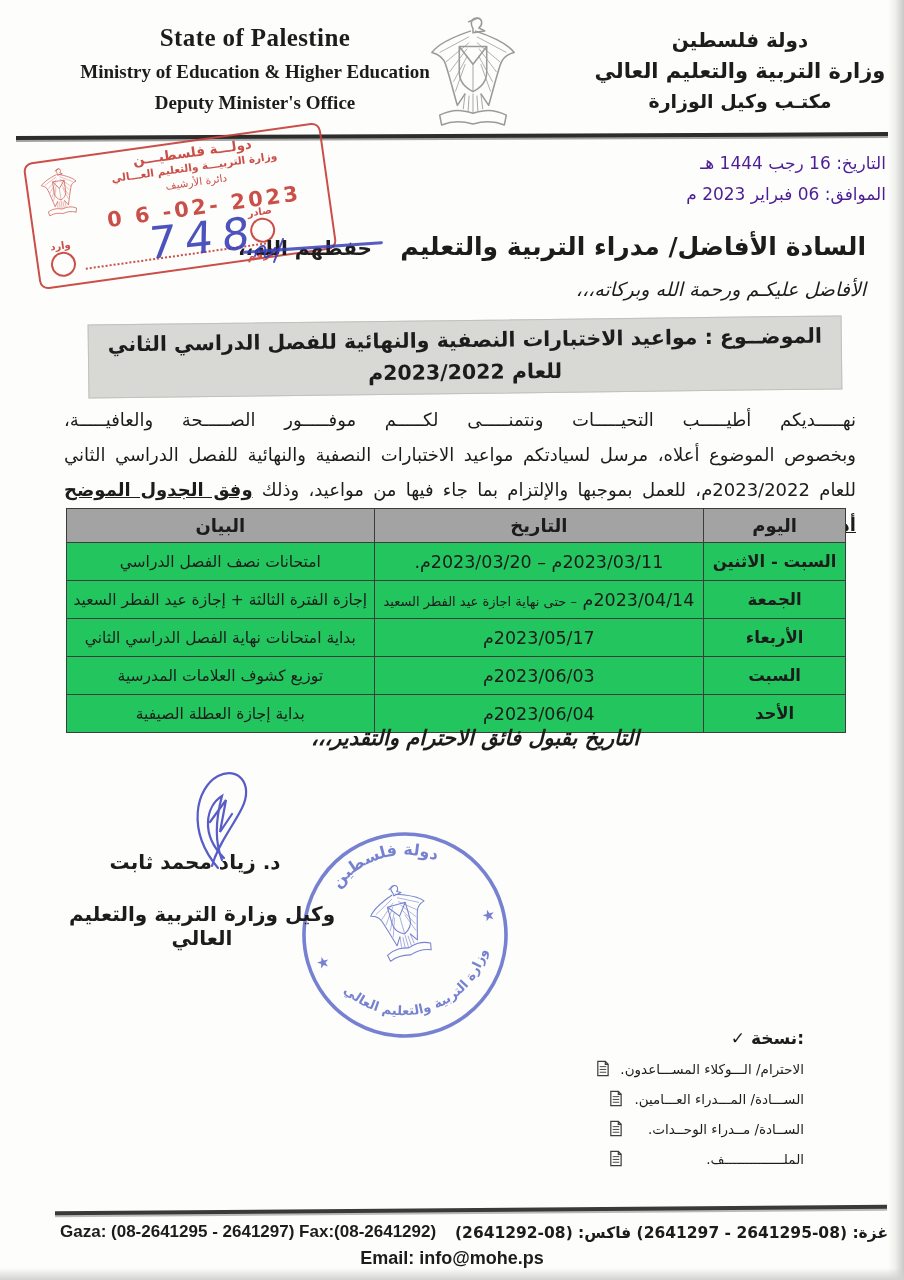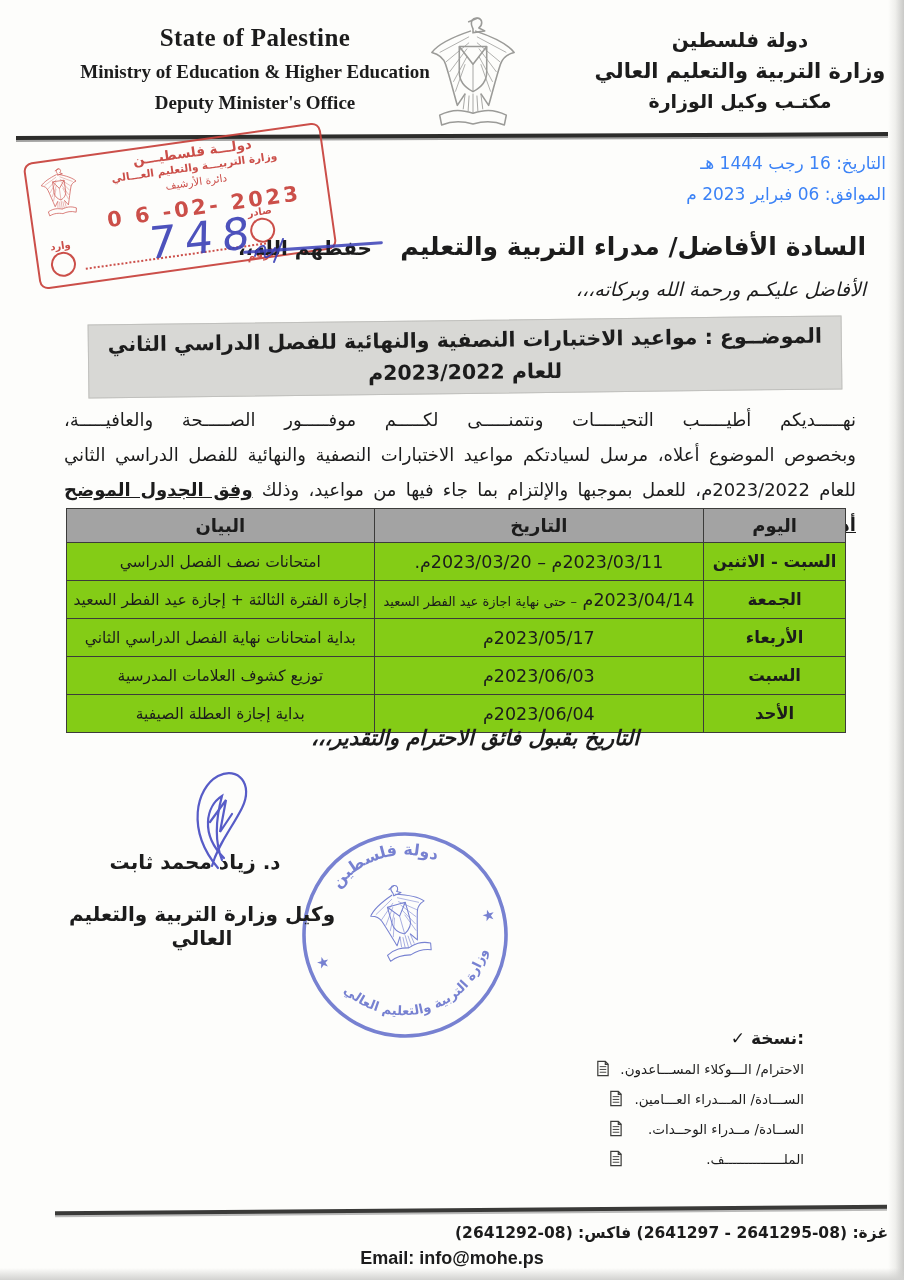--- a/index.html
+++ b/index.html
@@ -24,21 +24,21 @@
   .hdr-ar{position:absolute;right:14px;top:28px;width:300px;text-align:center;
     direction:rtl;font-weight:bold;}
   .hdr-ar .a1{font-size:20px;}
   .hdr-ar .a2{font-size:21px;margin-top:7px;}
   .hdr-ar .a3{font-size:19px;margin-top:7px;}
   .divider{position:absolute;left:16px;top:134px;width:872px;height:4px;background:#2d2d2b;
     transform:rotate(-.25deg);box-shadow:0 2px 0 rgba(90,90,90,.55);}
 
   
   .dates{position:absolute;right:18px;top:148px;direction:rtl;text-align:right;
-    font-size:17px;line-height:31px;color:#3b82f6;}
+    font-size:17px;line-height:31px;color:#4c1d95;}
 
   
   .astamp{position:absolute;left:30px;top:142px;width:296px;height:124px;
     border:2.5px solid #c8423c;border-radius:9px;color:#c8423c;
     transform:rotate(-8deg);opacity:.93;}
   .astamp .st-eagle{position:absolute;left:10px;top:7px;width:42px;height:50px;color:#c8423c;}
   .astamp .st-text{position:absolute;right:26px;top:3px;width:205px;direction:rtl;
     text-align:center;line-height:15px;}
   .astamp .st-text .c{font-size:13.5px;font-weight:bold;letter-spacing:1px;}
   .astamp .st-text .m{font-size:10.5px;font-weight:bold;}
@@ -77,21 +77,21 @@
     font-size:18px;line-height:35px;}
   .body-par .jline{text-align:justify;text-align-last:justify;}
   .body-par .emph{font-weight:bold;text-decoration:underline;}
 
   
   .exam-table{position:absolute;left:66px;top:508px;width:780px;border-collapse:collapse;
     direction:rtl;}
   .exam-table th,.exam-table td{border:1.4px solid #3c3c3a;text-align:center;vertical-align:middle;
     padding:2px 6px;}
   .exam-table th{background:#a3a3a3;font-size:18px;font-weight:bold;height:29px;}
-  .exam-table td{height:33px;background:#84cc16;}
+  .exam-table td{height:33px;background:#22c55e;}
   .exam-table .col-day{width:142px;}
   .exam-table .col-date{width:330px;}
   .exam-table .col-stmt{width:308px;}
   .exam-table td.day{font-weight:bold;font-size:16.5px;}
   .exam-table td.date{font-size:17.5px;}
   .exam-table td.date .note{font-size:13px;}
   .exam-table td.stmt{font-size:15.5px;}
 
   
   .closing{position:absolute;left:130px;top:726px;width:690px;text-align:center;direction:rtl;
@@ -317,18 +317,19 @@
     </div>
     <div class="row">
       <span class="txt">الملـــــــــــــــف.</span>
       <svg class="ico" width="15" height="17" viewBox="0 0 16 18">
           <use href="#doc-ico"></use>
         </svg>
     </div>
   </div>
 
   <div class="footer-line"></div>
+  <div class="footer-left">Gaza: (08-2641295 - 2641297) Fax:(08-2641292)</div>
   <div class="footer-right">غزة: (08-2641295 - 2641297) فاكس: (08-2641292)</div>
   <div class="footer-email">Email:  info@mohe.ps</div>
 
   <div class="edge-right"></div>
   <div class="edge-bottom"></div>
 </div>
 
 </body></html>

